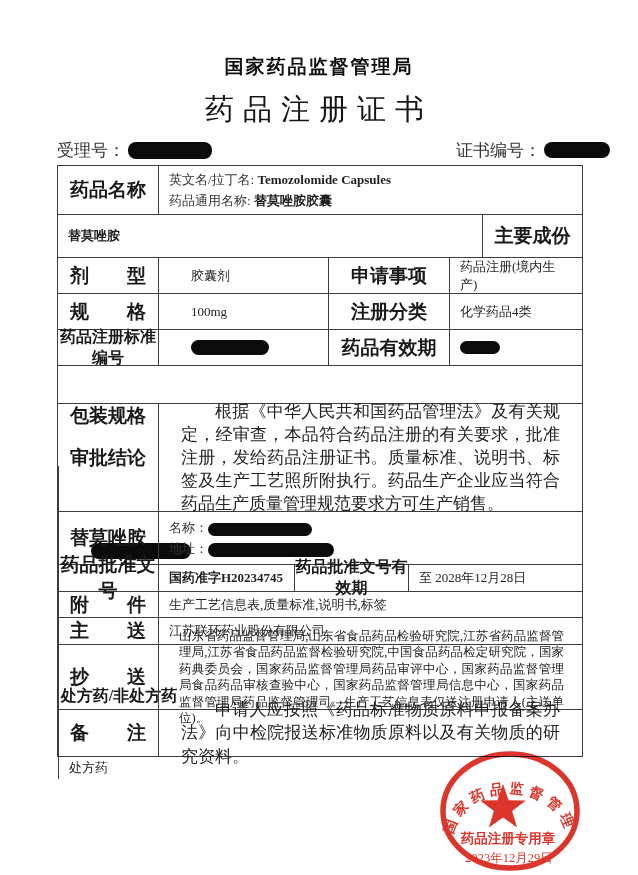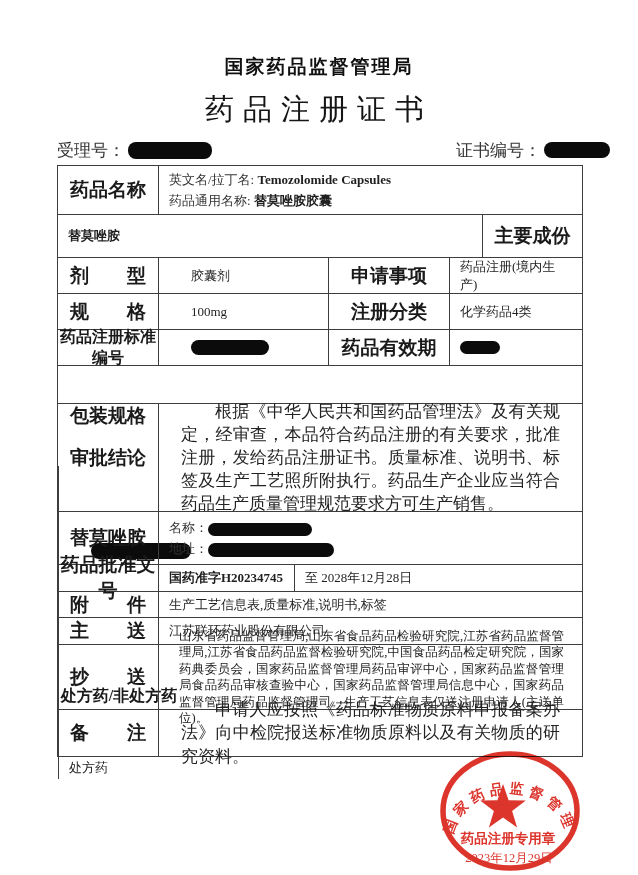--- a/index.html
+++ b/index.html
@@ -167,20 +167,21 @@
       <div class="cell lab">替莫唑胺</div>
       <div class="cell val">
         <span class="line"><span class="pfx">名称：</span><span class="bar bar-mfg-name" style="vertical-align:middle"></span></span>
         <span class="line"><span class="pfx">地址：</span><span class="bar bar-mfg-addr" style="vertical-align:middle"></span></span>
       </div>
     </div>
 
     <div class="t-row h-appr">
       <div class="cell lab">药品批准文号</div>
       <div class="cell val num-val b">国药准字H20234745</div>
+      <div class="cell lab lab-sm num-lab">药品批准文号有效期</div>
       <div class="cell val">至 2028年12月28日</div>
     </div>
 
     <div class="t-row h-att">
       <div class="cell lab">附　　件</div>
       <div class="cell val">生产工艺信息表,质量标准,说明书,标签</div>
     </div>
 
     <div class="t-row h-main">
       <div class="cell lab">主　　送</div>

